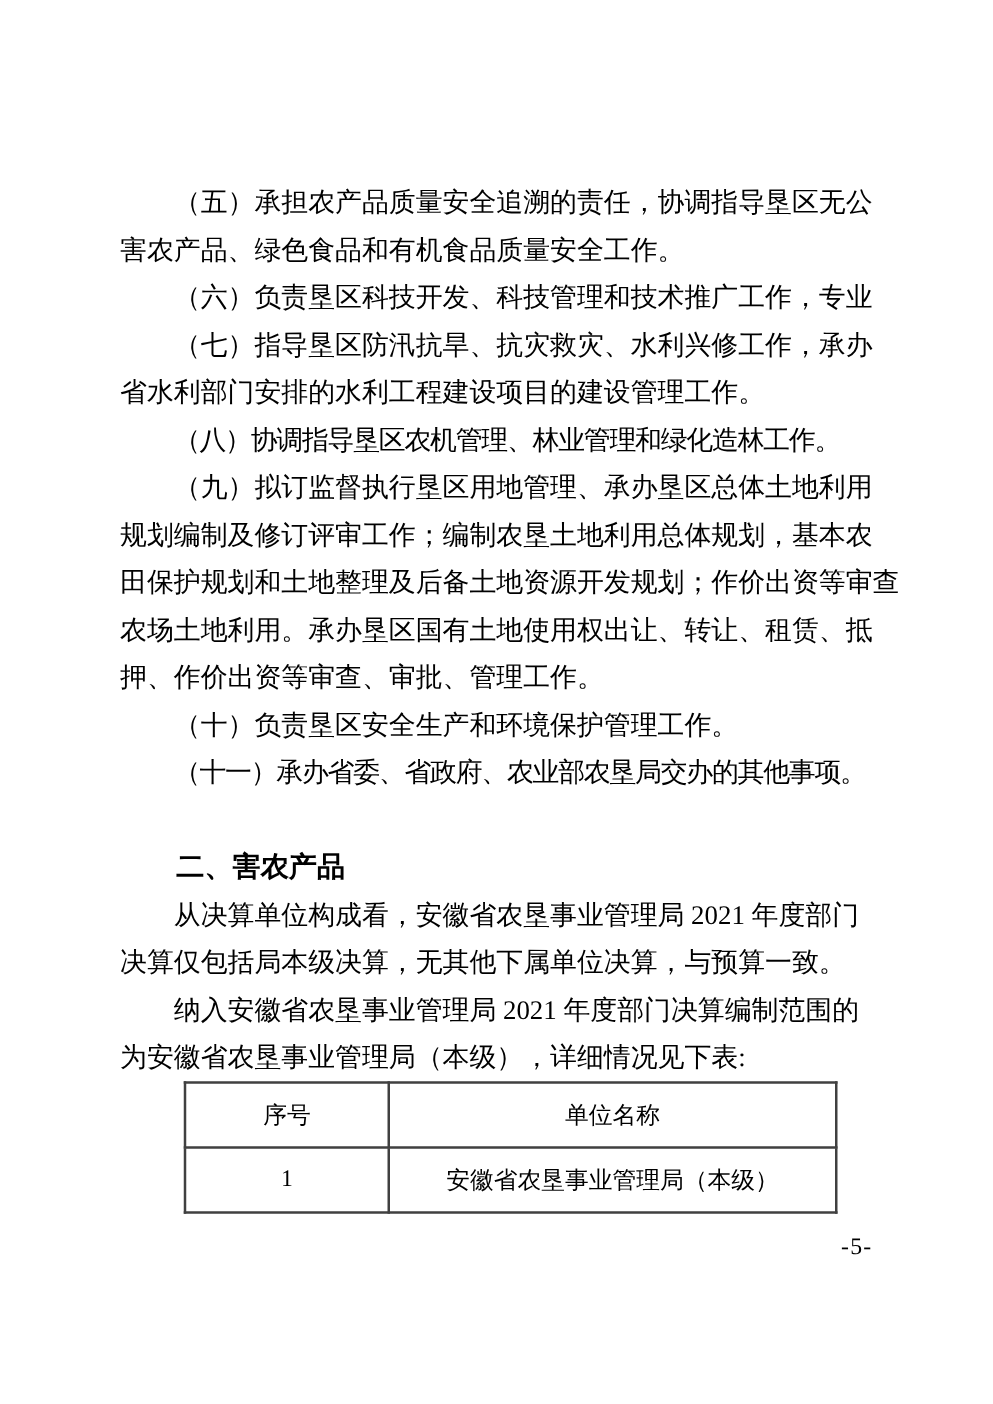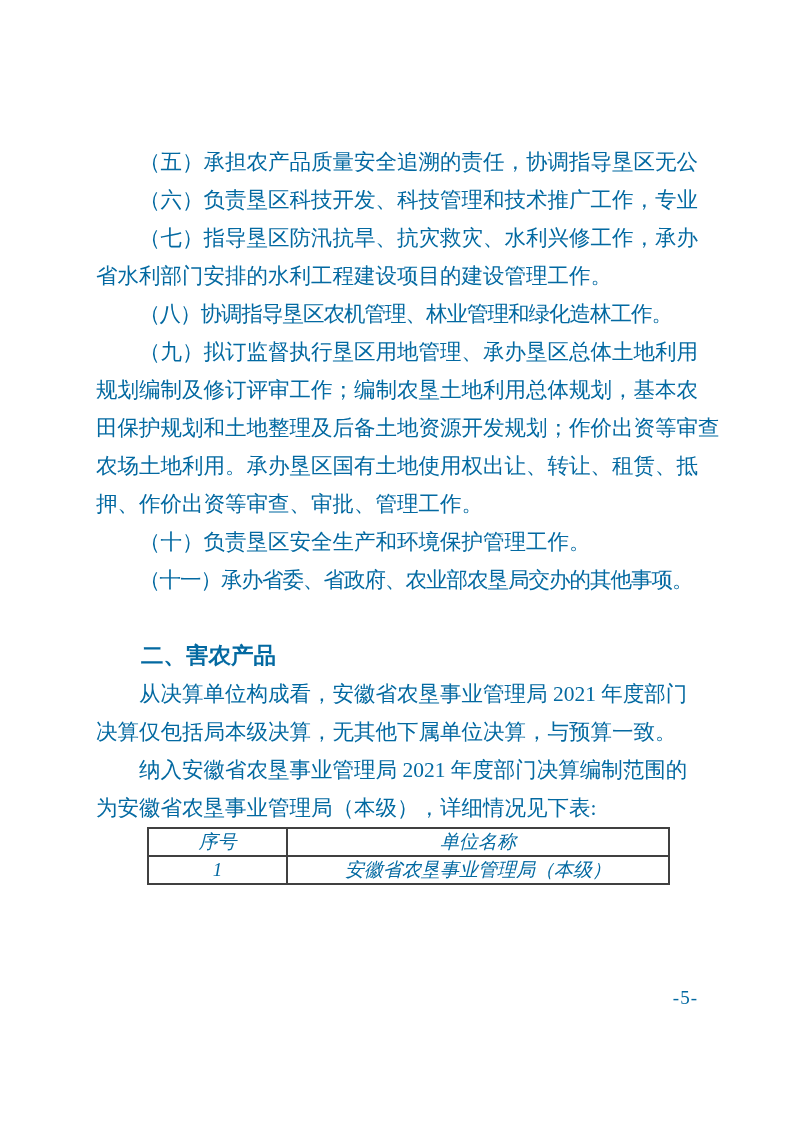--- a/index.html
+++ b/index.html
@@ -3,21 +3,21 @@
 <meta charset="utf-8">
 <style>
   html, body { margin: 0; padding: 0; background: #ffffff; }
   .page {
     position: relative;
     width: 794px;
     height: 1123px;
     background: #ffffff;
     overflow: hidden;
     font-family: "Liberation Serif", "DejaVu Serif", serif;
-    color: #0369a1;
+    color: #000000;
   }
   .doc-body {
     position: absolute;
     left: 96px;
     top: 143px;
     width: 640px;
   }
   .para { margin: 0; padding: 0; }
   .line {
     display: block;
@@ -40,24 +40,23 @@
     border-collapse: collapse;
     table-layout: fixed;
     width: 523px;
     margin: 0 0 0 51px;
     font-size: 19px;
     text-align: center;
   }
   table.units th, table.units td {
     border: 2px solid #404040;
     font-weight: normal;
-    padding: 0;
+    padding: 12px;
     overflow: hidden;
     white-space: nowrap;
-    font-style: italic;
   }
   table.units thead tr { height: 25px; }
   table.units tbody tr { height: 27px; }
   .col-serial { width: 137px; }
   .page-number {
     position: absolute;
     top: 986px;
     right: 96px;
     font-size: 19px;
     line-height: 24px;
@@ -65,20 +64,21 @@
   }
 </style>
 </head>
 <body>
 
 <div class="page">
   <div class="doc-body">
 
     <p class="para">
       <span class="line first">（五）承担农产品质量安全追溯的责任，协调指导垦区无公</span>
+      <span class="line">害农产品、绿色食品和有机食品质量安全工作。</span>
     </p>
 
     <p class="para">
       <span class="line first">（六）负责垦区科技开发、科技管理和技术推广工作，专业</span>
     </p>
 
     <p class="para">
       <span class="line first">（七）指导垦区防汛抗旱、抗灾救灾、水利兴修工作，承办</span>
       <span class="line">省水利部门安排的水利工程建设项目的建设管理工作。</span>
     </p>

